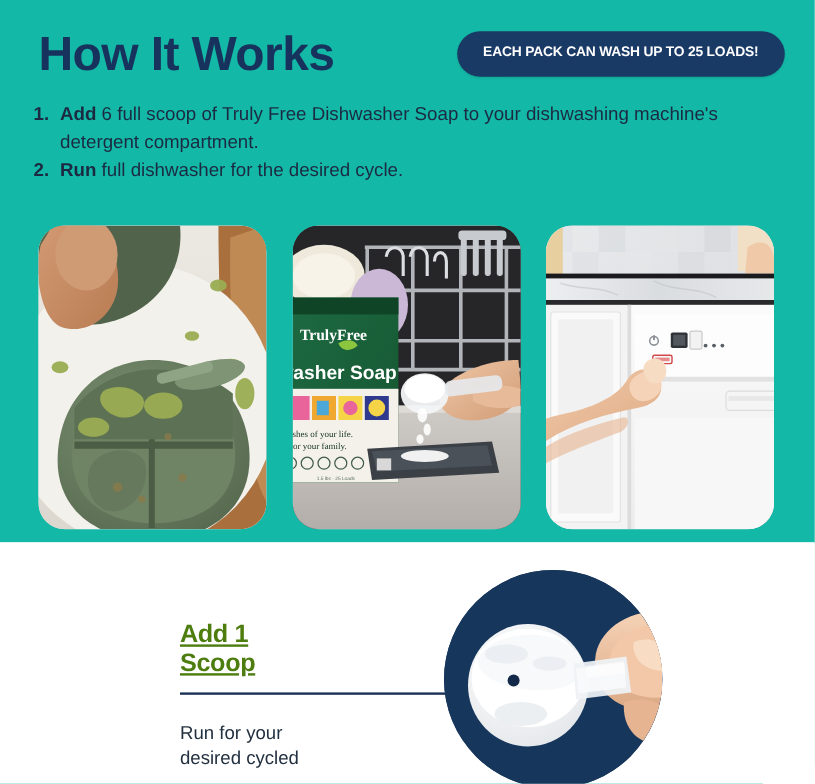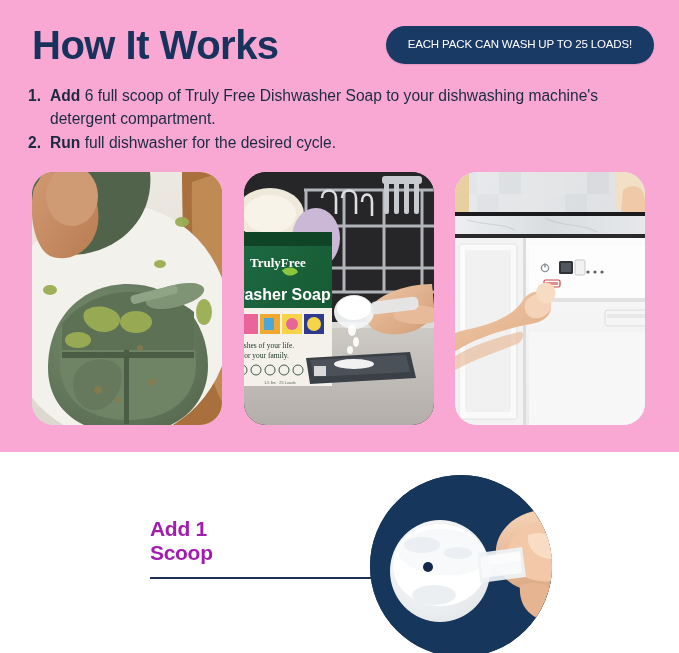--- a/index.html
+++ b/index.html
@@ -15,21 +15,21 @@
     background: #ffffff;
     position: relative;
   }
 
   
   .top-section {
     position: absolute;
     left: 0; top: 0;
     width: 679px;
     height: 452px;
-    background: #f9a8d4;
+    background: #14b8a6;
   }
 
   .header-row {
     position: absolute;
     left: 32px; top: 14px;
     width: 622px;
     height: 62px;
     display: flex;
     align-items: center;
     justify-content: space-between;
@@ -43,21 +43,21 @@
     line-height: 1;
     white-space: nowrap;
   }
 
   .loads-badge {
     background: #1a3a66;
     color: #ffffff;
     border-radius: 30px;
     padding: 13px 22px 14px;
     font-size: 11.5px;
-    font-weight: 400;
+    font-weight: 700;
     letter-spacing: -0.15px;
     white-space: nowrap;
     line-height: 1;
     box-shadow: 0 1px 2px rgba(0,0,0,0.10);
   }
 
   
   .steps {
     position: absolute;
     left: 26px; top: 84px;
@@ -79,21 +79,21 @@
     padding-left: 2px;
   }
   .step-text {
     flex: 1;
   }
   .step-text b { font-weight: 700; }
 
   
   .photo-strip {
     position: absolute;
-    left: 32px; top: 172px;
+    left: 32px; top: 188px;
     width: 613px;
     height: 253px;
     display: flex;
     justify-content: space-between;
   }
   .photo {
     width: 190px;
     height: 253px;
     border-radius: 22px;
     overflow: hidden;
@@ -112,24 +112,25 @@
   }
 
   .callout-text {
     position: absolute;
     left: 150px; top: 65px;
     width: 200px;
   }
   .callout-title {
     font-size: 21px;
     font-weight: 700;
-    color: #a21caf;
+    color: #4d7c0f;
     line-height: 1.16;
     letter-spacing: -0.3px;
     white-space: pre-line;
+    text-decoration: underline;
   }
   .callout-sub {
     margin-top: 16px;
     font-size: 15.5px;
     color: #22303f;
     line-height: 1.38;
     white-space: pre-line;
   }
 
   .connector-line {
@@ -410,20 +411,24 @@
 <div class="bottom-section">
 
   <div class="callout-text">
     <div class="callout-title">Add 1
 Scoop</div>
   </div>
 
   <div class="connector-line"></div>
   <div class="connector-dot"></div>
 
+  <div class="callout-text" style="top:133px;">
+    <div class="callout-sub">Run for your
+desired cycled</div>
+  </div>
 
   <div class="scoop-circle">
     <svg viewBox="0 0 182 182" preserveAspectRatio="xMidYMid slice">
       <defs>
         <linearGradient id="skin4" x1="0" y1="0" x2="0" y2="1">
           <stop offset="0" stop-color="#f6d3b6"></stop>
             <stop offset="1" stop-color="#dba884"></stop>
         </linearGradient>
         <radialGradient id="powder" cx="40%" cy="35%" r="72%">
           <stop offset="0" stop-color="#ffffff"></stop>

